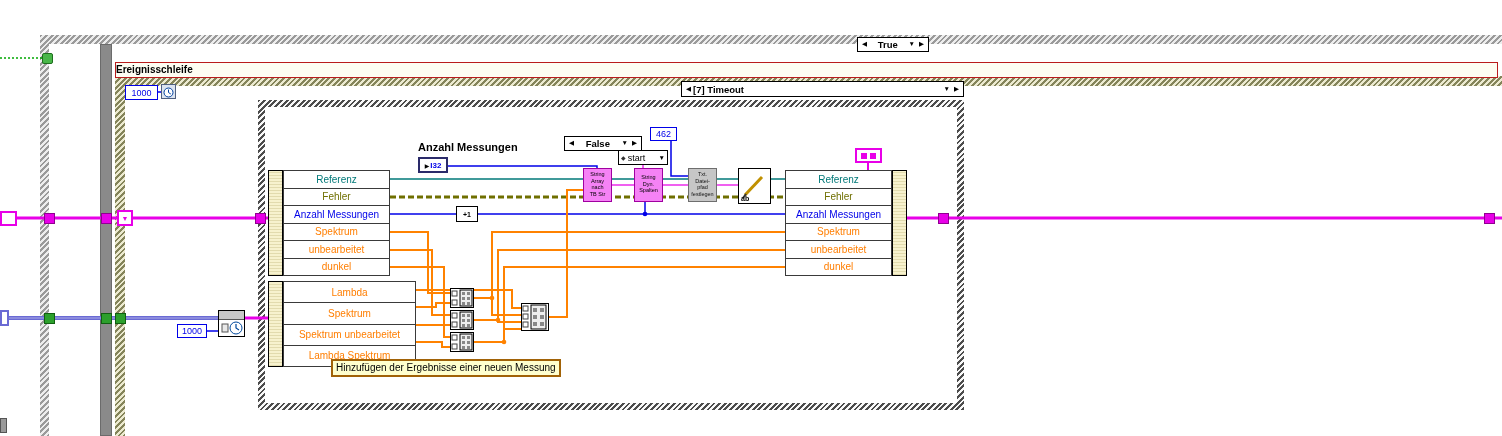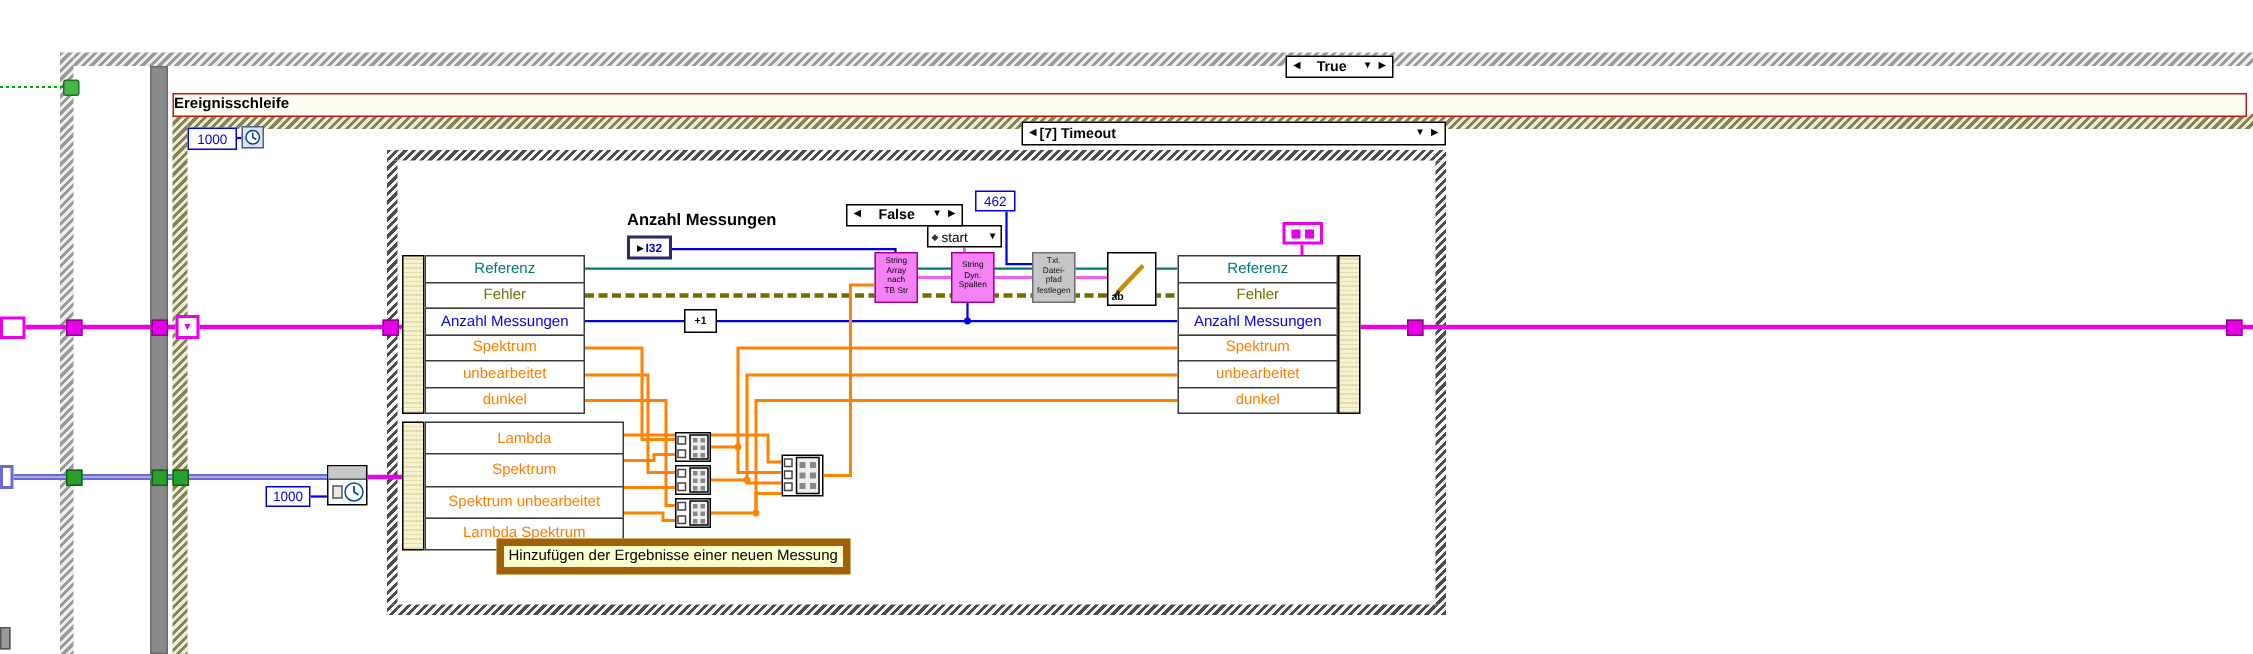--- a/index.html
+++ b/index.html
@@ -82,21 +82,21 @@
   #t-mag-1{left:44px;top:213px;} #t-mag-2{left:101px;top:213px;}
   #t-false-left{left:255px;top:213px;} #t-false-right{left:938px;top:213px;} #t-event-right{left:1484px;top:213px;}
   #t-sr{left:117px;top:210px;width:16px;height:16px;background:#fff;border:2px solid #e800e8;
     display:flex;align-items:center;justify-content:center;font-size:7px;color:#e800e8;}
   #g-1{left:44px;top:313px;} #g-2{left:101px;top:313px;} #g-event-left{left:115px;top:313px;}
   
   #term-cluster-left{left:0;top:211px;width:17px;height:15px;border:2px solid #e800e8;background:#fff;z-index:6;position:absolute;box-sizing:border-box;}
   #term-notifier-left{left:0;top:310px;width:9px;height:16px;border:2px solid #6a6ad4;background:#fff;z-index:6;position:absolute;box-sizing:border-box;}
   #term-bottom-left{left:0;top:418px;width:7px;height:15px;background:#9a9a9a;border:1px solid #555;z-index:6;position:absolute;box-sizing:border-box;}
   
-  #comment{left:331px;top:359px;background:#ffffce;border:5px solid #a16207;font-size:10px;line-height:14px;
+  #comment{left:331px;top:359px;background:#ffffce;border:2px solid #a16207;font-size:10px;line-height:14px;
     padding:0 3px;z-index:6;position:absolute;white-space:nowrap;}
   
   #wires{position:absolute;left:0;top:0;z-index:4;}
 </style>
 </head>
 <body>
 
 <div id="canvas">
 
   <div class="struct" id="outer-case"></div>

